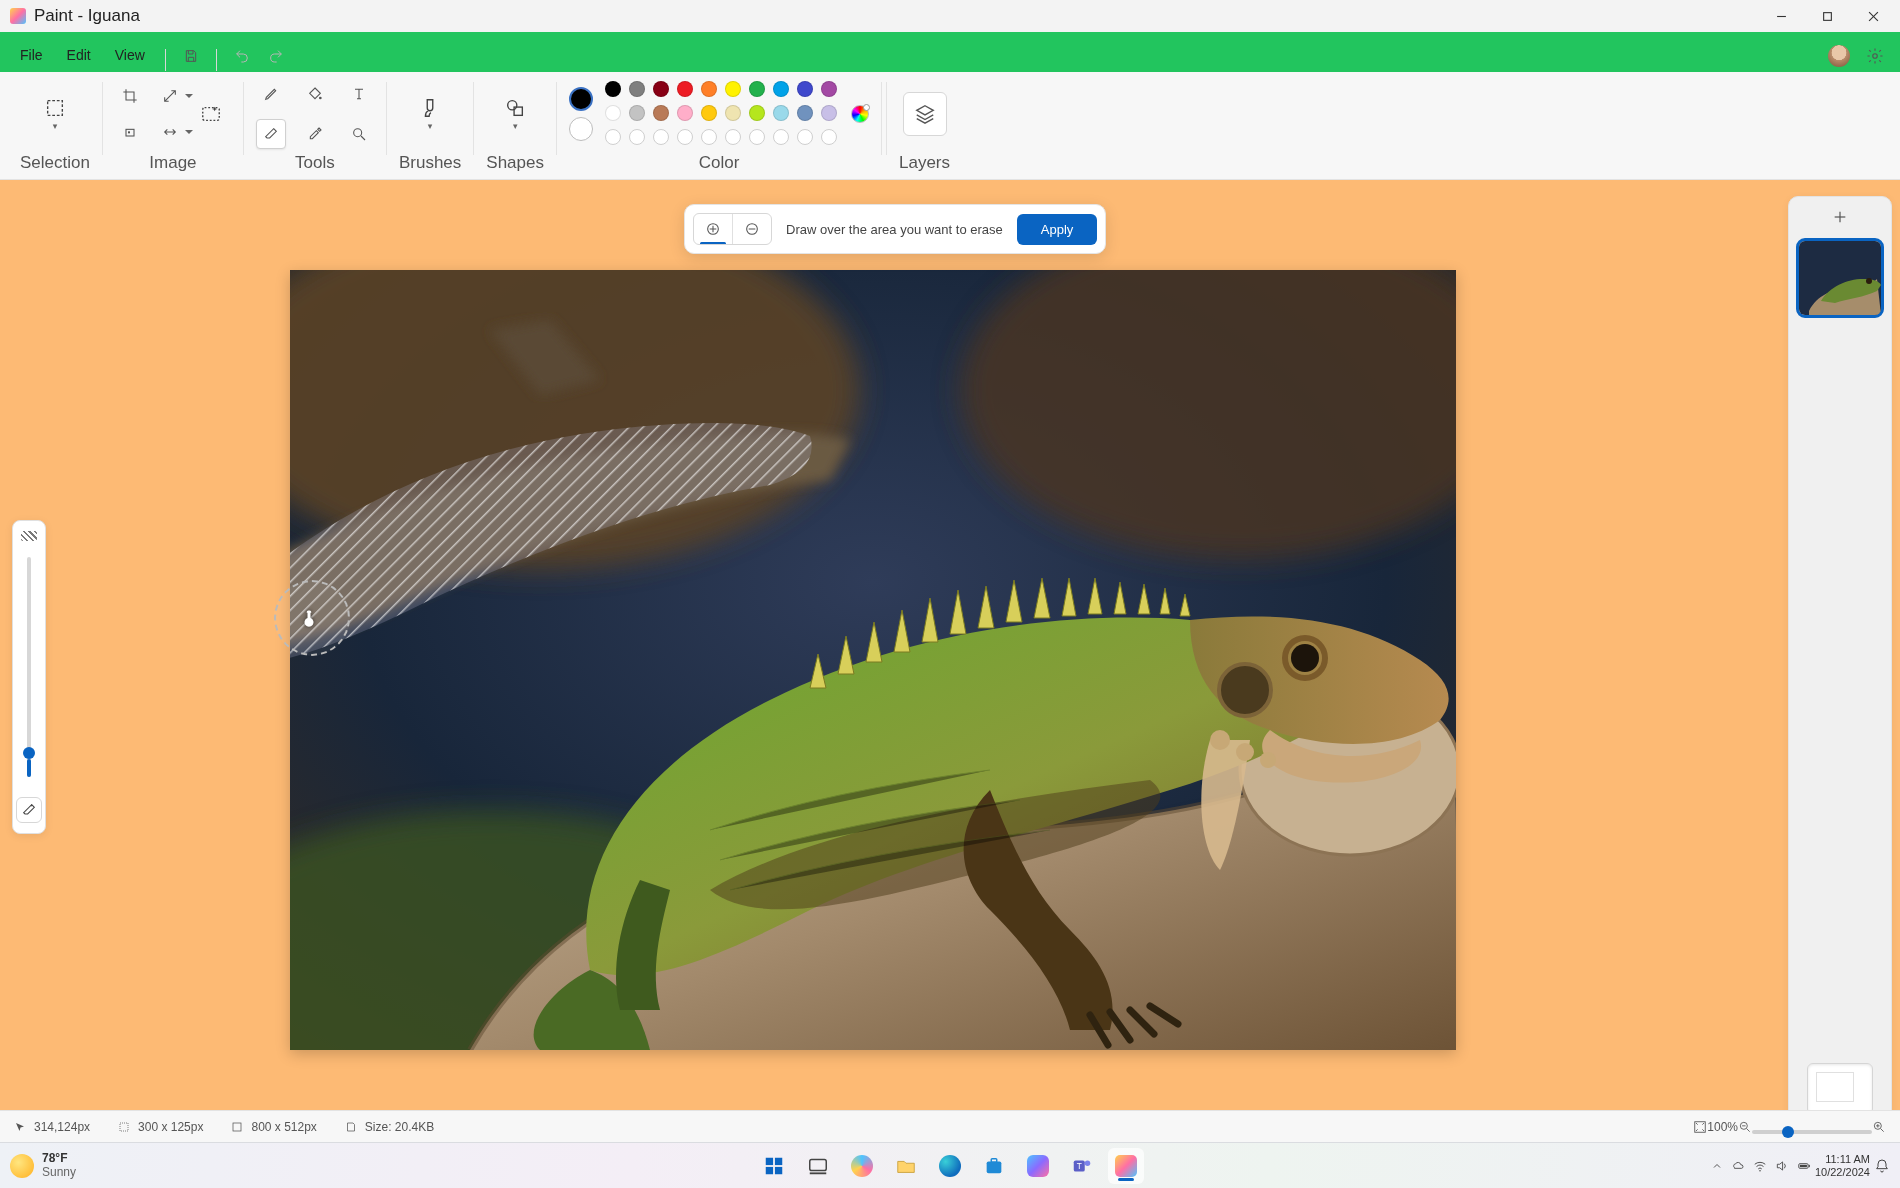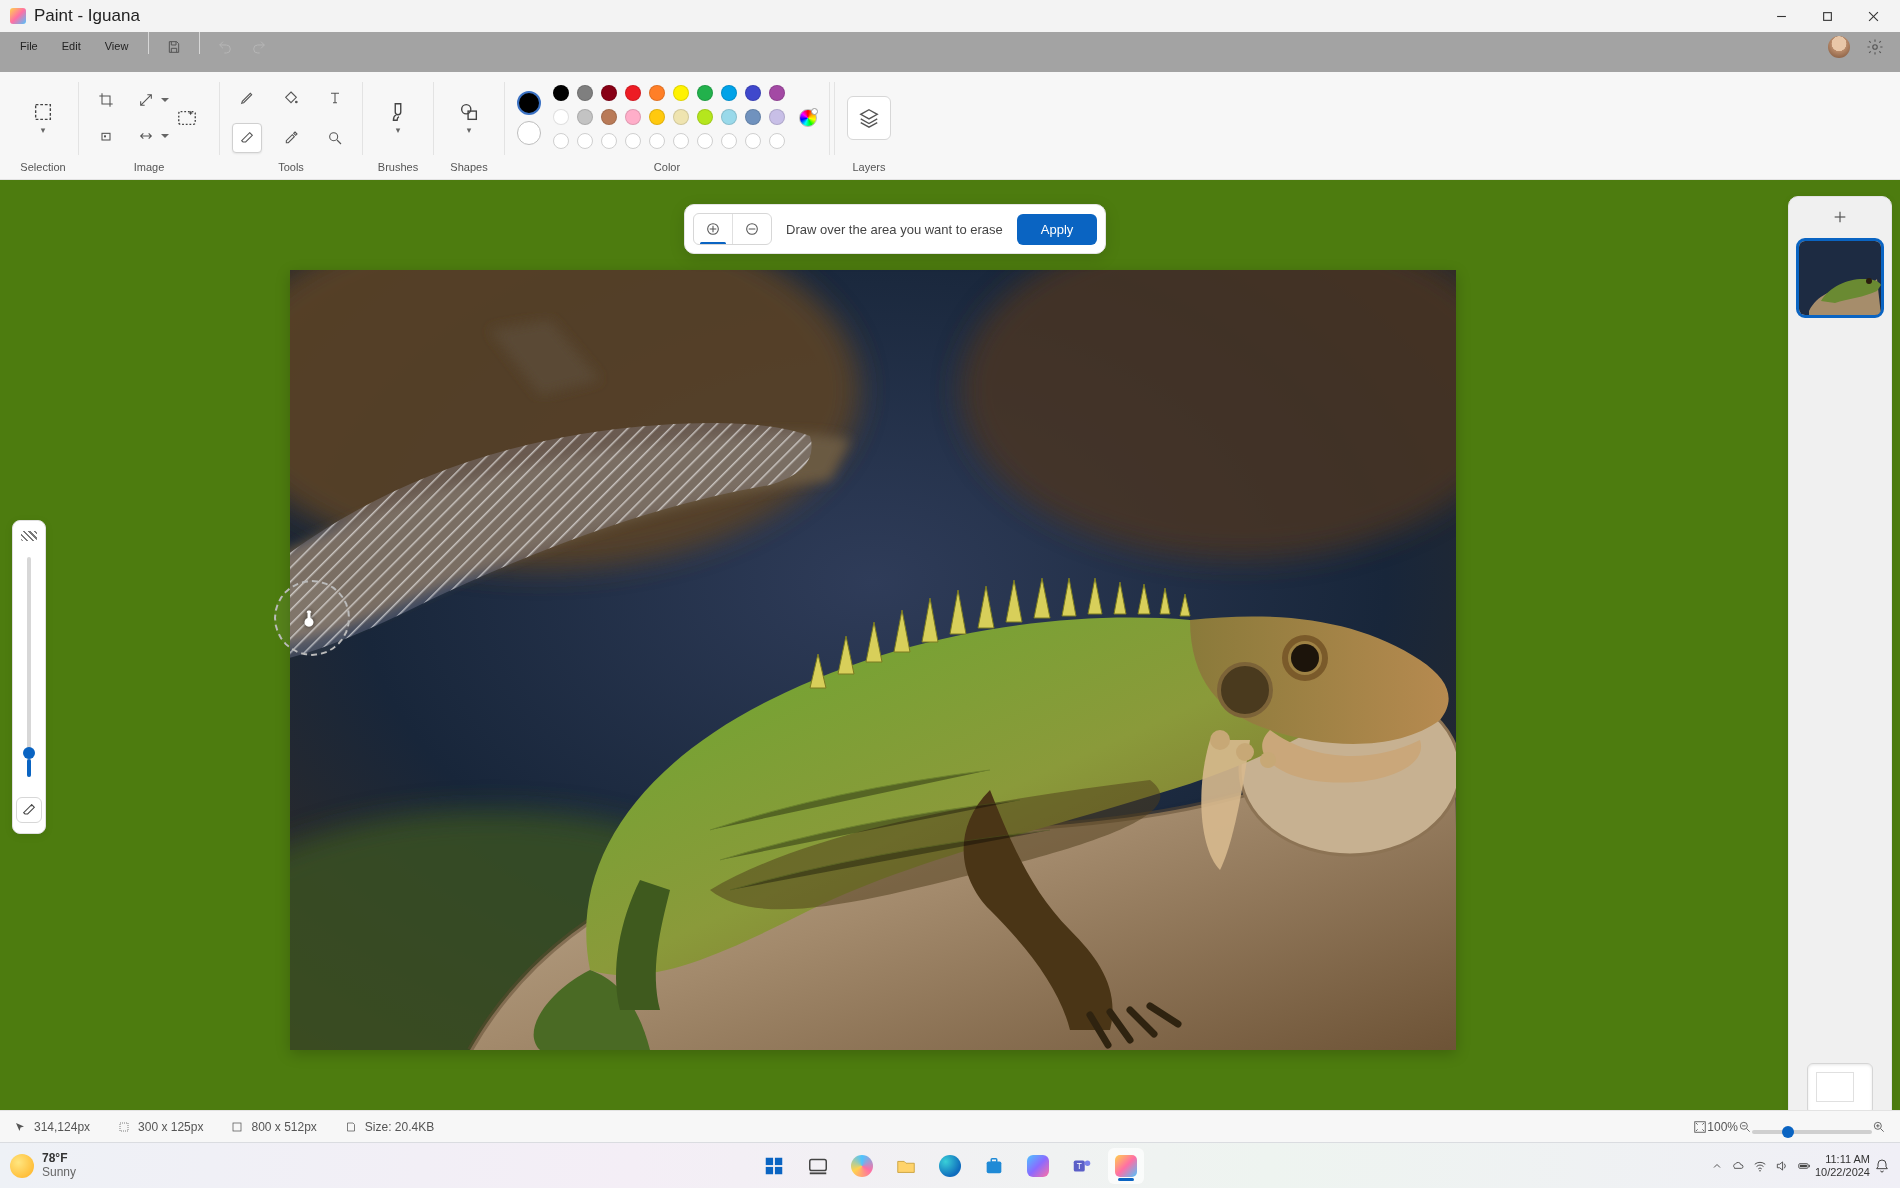--- a/index.html
+++ b/index.html
@@ -7,33 +7,33 @@
 
     
     .titlebar { height: 32px; background: #f3f3f3; display: flex; align-items: center; padding: 0 4px 0 10px; font-size: 17px; color: #222; }
     .titlebar .app-icon { width: 16px; height: 16px; border-radius: 3px; margin-right: 8px; background: linear-gradient(135deg,#ffd24d,#ff6fa4,#4dc4ff); }
     .titlebar .title { flex: 0 0 auto; }
     .titlebar .spacer { flex: 1; }
     .winbtn { width: 46px; height: 32px; display: flex; align-items: center; justify-content: center; color: #333; }
     .winbtn svg { width: 11px; height: 11px; }
 
     
-    .menubar { height: 40px; background: #a3a3a3; display: flex; align-items: flex-start; padding: 0 8px; font-size: 11px; color: #222; border-bottom: 1px solid transparent; }
+    .menubar { height: 40px; background: #22c55e; display: flex; align-items: flex-end; padding: 0 8px; font-size: 14px; color: #222; border-bottom: 1px solid transparent; }
     .menubar .menuitem { padding: 8px 12px; border-radius: 4px; }
     .menubar .vsep { width: 1px; height: 22px; background: #d7d7d7; margin: 0 8px; }
     .menubar .qbtn { width: 34px; height: 30px; display: flex; align-items: center; justify-content: center; border-radius: 4px; color: #555; }
     .menubar .qbtn.disabled { color: #b6b6b6; }
     .menubar .right { margin-left: auto; display: flex; align-items: center; gap: 8px; }
     .avatar { width: 22px; height: 22px; border-radius: 50%; background: radial-gradient(circle at 50% 35%, #e9c7a8 40%, #b98b6a 42%, #7a5137 100%); }
 
     
     .ribbon { height: 108px; background: #f7f7f7; border-bottom: 1px solid #e3e3e3; display: flex; padding: 6px 10px 0 10px; }
     .group { display: flex; flex-direction: column; align-items: center; padding: 0 10px; }
     .group .body { flex: 1; display: flex; align-items: center; gap: 6px; }
-    .group .label { font-size: 11px; color: #555; padding: 4px 0 6px; }
+    .group .label { font-size: 17px; color: #555; padding: 4px 0 6px; }
     .vdiv { width: 1px; background: #e3e3e3; margin: 4px 2px 24px; }
 
     .bigbtn { width: 46px; height: 50px; border-radius: 6px; display: flex; align-items: center; justify-content: center; color: #444; flex-direction: column; gap: 2px; }
     .bigbtn.tall { height: 64px; }
     .bigbtn svg { width: 22px; height: 22px; }
     .chev { font-size: 9px; color: #666; }
     .smallgrid { display: grid; grid-template-columns: auto auto; grid-auto-rows: 30px; gap: 6px 10px; }
     .sbtn { width: 30px; height: 30px; display: flex; align-items: center; justify-content: center; border-radius: 4px; color: #555; position: relative; }
     .sbtn.selected { background: #fff; border: 1px solid #d0d0d0; box-shadow: 0 1px 2px rgba(0,0,0,.08); }
     .sbtn.caret::after { content: ""; position: absolute; right: -8px; top: 50%; border: 4px solid transparent; border-top-color: #666; transform: translateY(-2px); }
@@ -45,21 +45,21 @@
     .swatch-lg { width: 24px; height: 24px; border-radius: 50%; border: 2px solid #222; }
     .swatch-lg.secondary { border: 1px solid #bdbdbd; background: #fff; }
     .palette { display: grid; grid-template-columns: repeat(10,18px); grid-auto-rows: 18px; gap: 6px 6px; }
     .sw { width: 16px; height: 16px; border-radius: 50%; border: 1px solid rgba(0,0,0,.12); }
     .sw.empty { background: #fff; border: 1px solid #cfcfcf; }
     .colorwheel { width: 18px; height: 18px; border-radius: 50%; background: conic-gradient(red,orange,yellow,lime,cyan,blue,magenta,red); border: 1px solid #bbb; }
 
     .singlebtn { width: 44px; height: 44px; border: 1px solid #d7d7d7; border-radius: 6px; background: #fff; display: flex; align-items: center; justify-content: center; color: #555; }
 
     
-    .workarea { position: absolute; top: 180px; left: 0; right: 0; bottom: 46px; background: #4d7c0f; overflow: hidden; }
+    .workarea { position: absolute; top: 180px; left: 0; right: 0; bottom: 46px; background: #fdba74; overflow: hidden; }
     .canvas { position: absolute; left: 290px; top: 90px; width: 1166px; height: 780px; background: #18263a; box-shadow: 0 4px 14px rgba(0,0,0,.2); overflow: hidden; }
     .canvas svg.scene { position: absolute; inset: 0; }
 
     
     .brush-cursor { position: absolute; left: 274px; top: 400px; width: 76px; height: 76px; border: 2px dashed #bbb; border-radius: 50%; background: rgba(255,255,255,.05); display:flex;align-items:center;justify-content:center;color:#fff; }
     .brush-cursor svg { width: 18px; height: 18px; color:#fff; filter: drop-shadow(0 0 2px rgba(0,0,0,.6)); }
 
     
     .floatstrip { position: absolute; left: 12px; top: 340px; width: 34px; background: #fff; border: 1px solid #e0e0e0; border-radius: 8px; box-shadow: 0 2px 8px rgba(0,0,0,.08); display: flex; flex-direction: column; align-items: center; padding: 10px 0; gap: 10px; }
     .floatstrip .track { width: 4px; height: 220px; background: #d7d7d7; border-radius: 2px; position: relative; margin-top: 6px; }

